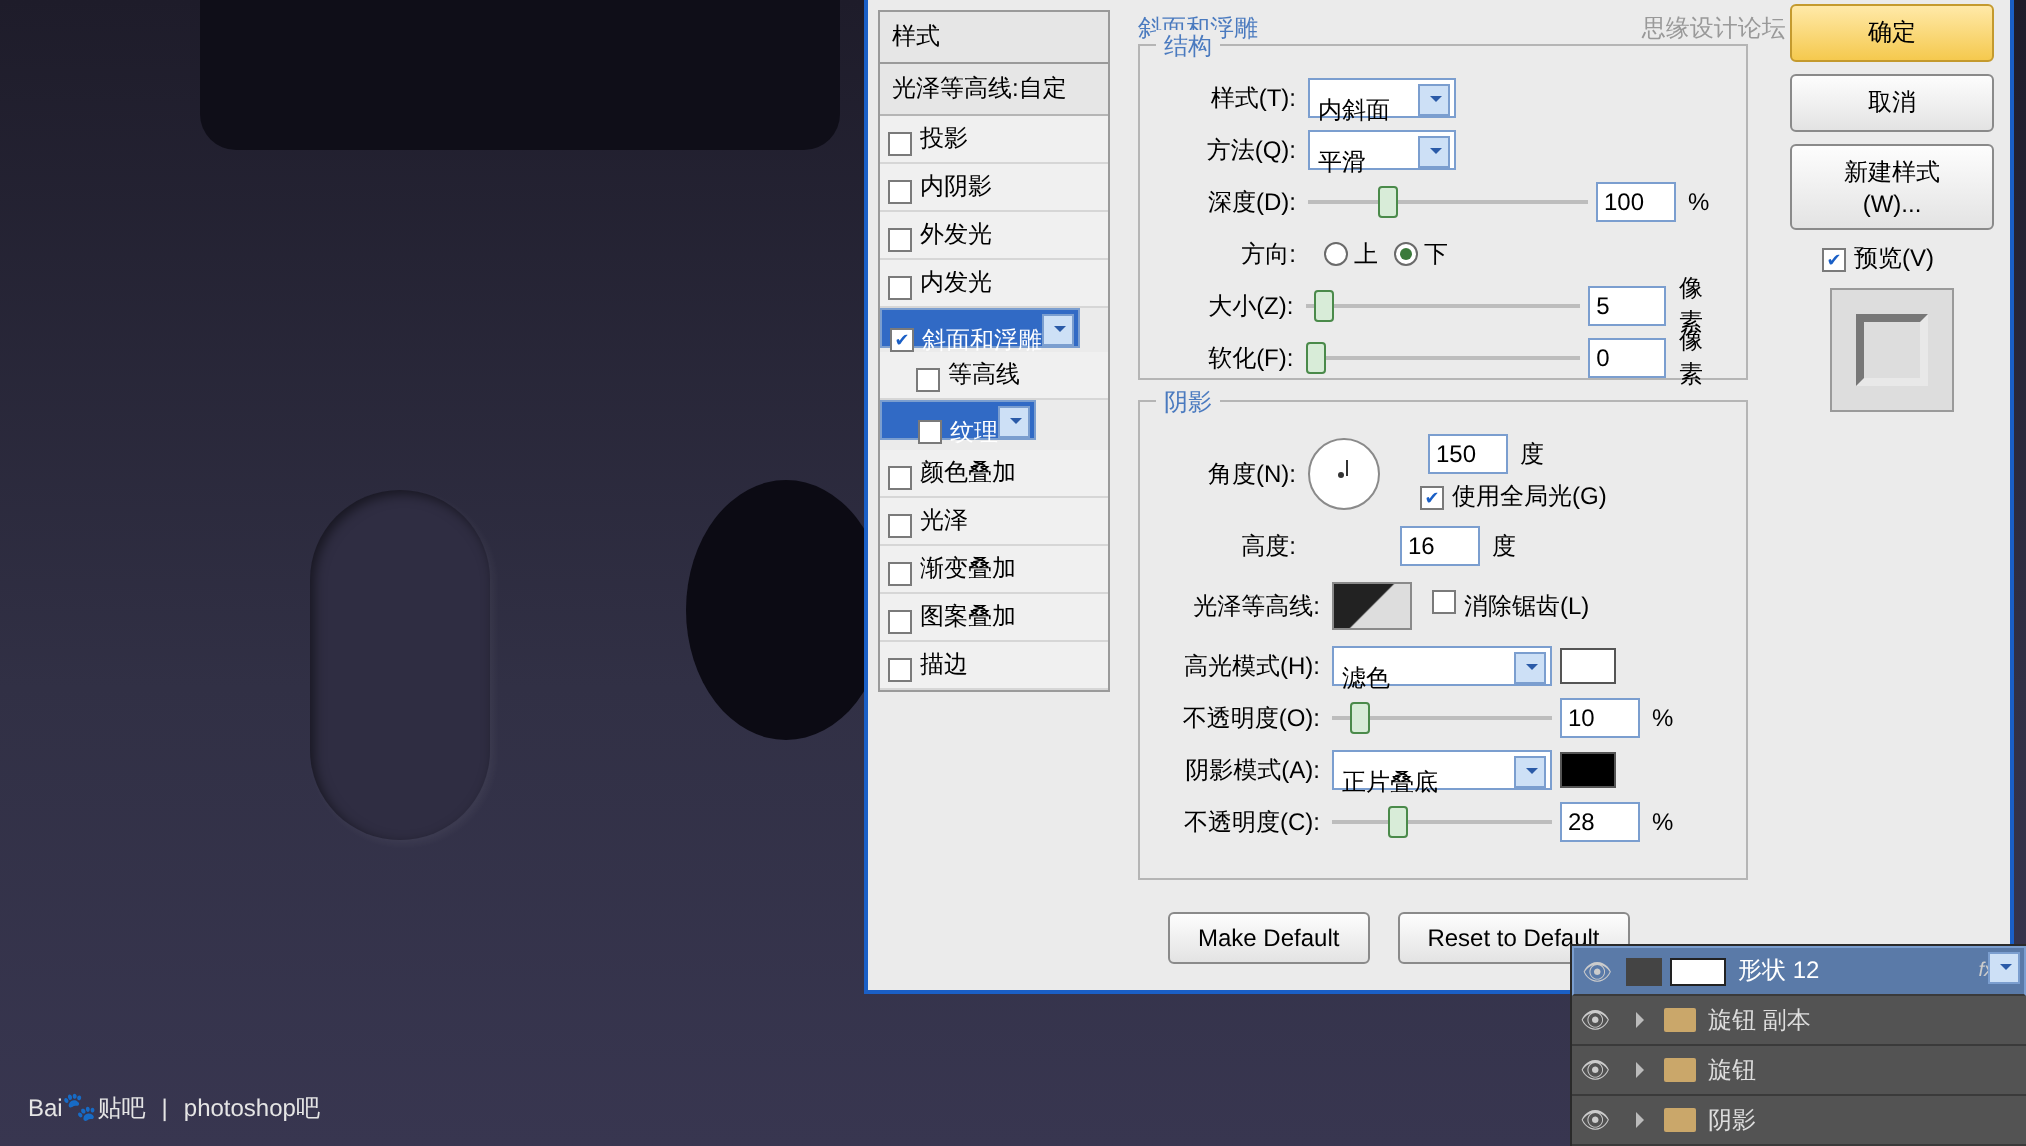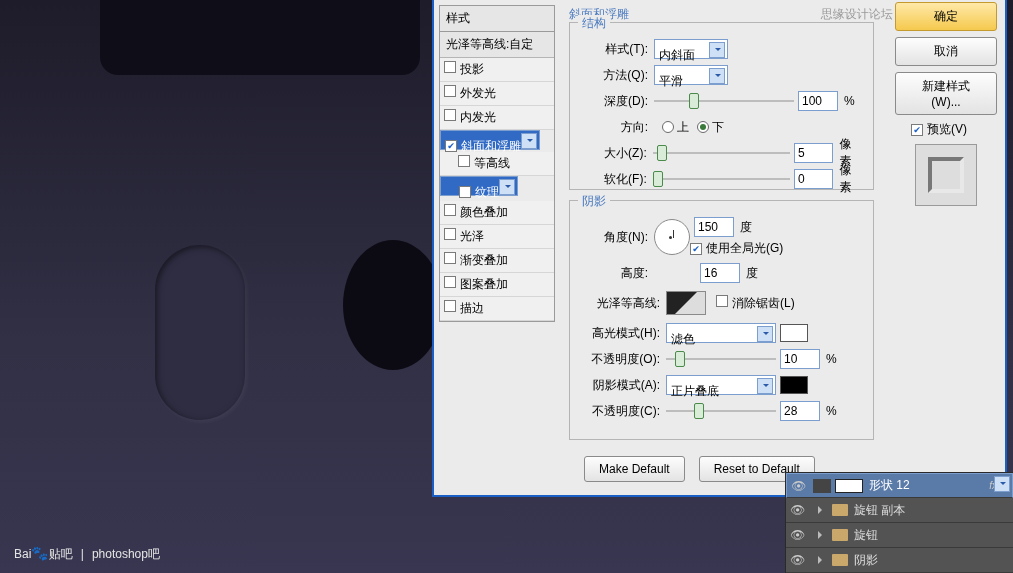--- a/index.html
+++ b/index.html
@@ -6,21 +6,21 @@
 body{background:#2a2838;width:1013px;height:573px;overflow:hidden;position:relative}
 .main-bg{position:absolute;inset:0;background:linear-gradient(to bottom,#1e1c2a 0%,#313045 60%,#383650 100%)}
 .shape-hint{position:absolute;left:155px;top:245px;width:90px;height:175px;background:#2f2d42;border-radius:45px;box-shadow:inset 2px 2px 6px rgba(0,0,0,.5),2px 2px 4px rgba(255,255,255,.05)}
 .top-dark{position:absolute;left:100px;top:0;width:320px;height:75px;background:#0f0e18;border-radius:0 0 18px 18px}
 .right-circle{position:absolute;right:570px;top:240px;width:100px;height:130px;background:#0c0b14;border-radius:50%}
 .dialog{position:absolute;left:432px;top:0;width:575px;height:497px;background:#ebebeb;border:2px solid #1a5fc6;border-top:none}
 .watermarks{position:absolute;right:12px;top:6px;color:#999;font-size:11px}
 .styles-col{position:absolute;left:5px;top:5px;width:116px;border:1px solid #9a9a9a}
 .styles-hdr{background:#e6e6e6;padding:4px 6px;border-bottom:1px solid #9a9a9a}
 .styles-sub{background:#e6e6e6;padding:4px 6px;border-bottom:1px solid #b5b5b5}
-.st-row{display:flex;align-items:flex-start;padding:3px 4px;border-bottom:1px solid #d6d6d6;background:#f0f0f0;cursor:pointer}
+.st-row{display:flex;align-items:flex-end;padding:3px 4px;border-bottom:1px solid #d6d6d6;background:#f0f0f0;cursor:pointer}
 .st-row.sel{background:#316ac5;color:#fff}
 .st-row.child{padding-left:18px}
 .cb{width:12px;height:12px;border:1px solid #7a7a7a;background:#fff;margin-right:4px;display:inline-flex;align-items:center;justify-content:center;font-size:9px;color:#1a5fc6}
 .cb.chk::before{content:"✔"}
 .grp{position:absolute;border:1px solid #b5b5b5}
 .grp-title{position:absolute;top:-8px;left:8px;background:#ebebeb;padding:0 4px;color:#4a7abf}
 .panel-title{position:absolute;left:135px;top:6px;color:#4a7abf}
 .frow{display:flex;align-items:center;margin:6px 0;height:20px}
 .flab{width:68px;text-align:right;margin-right:6px}
 .sel{border:1px solid #7b9ecf;background:#fff;height:20px;padding:12px 18px 0 4px;position:relative;min-width:60px;display:inline-flex;align-items:center}
@@ -72,20 +72,23 @@
   </div>
 
   <div class="styles-col">
     <div class="styles-hdr">样式</div>
     <div class="styles-sub">光泽等高线:自定</div>
     <div id="style-items"><div class="st-row">
           <span class="cb"></span>
           <span>投影</span>
         </div><div class="st-row">
           <span class="cb"></span>
+          <span>内阴影</span>
+        </div><div class="st-row">
+          <span class="cb"></span>
           <span>外发光</span>
         </div><div class="st-row">
           <span class="cb"></span>
           <span>内发光</span>
         </div><div class="st-row sel">
           <span class="cb chk"></span>
           <span>斜面和浮雕</span>
         </div><div class="st-row child">
           <span class="cb"></span>
           <span>等高线</span>
@@ -160,21 +163,21 @@
         </div>
     </div>
   </div>
 
   <div class="grp" style="left:135px;top:200px;width:305px;height:240px">
     <div class="grp-title">阴影</div>
     <div style="padding:10px 10px 4px 10px">
       <div class="frow" style="height:40px">
           <span class="flab">角度(N):</span>
         <span class="angle-dial"></span>
-        <span style="display:inline-block;margin-left:0">
+        <span style="display:inline-block;margin-left:20px">
           <div><span class="num">150</span><span class="unit">度</span></div>
           <div style="margin-top:3px"><span class="cb chk"></span><span>使用全局光(G)</span></div>
         </span>
         </div>
       <div class="frow">
           <span class="flab">高度:</span>
         <span style="width:42px"></span>
         <span class="num">16</span>
           <span class="unit">度</span>
         </div>

